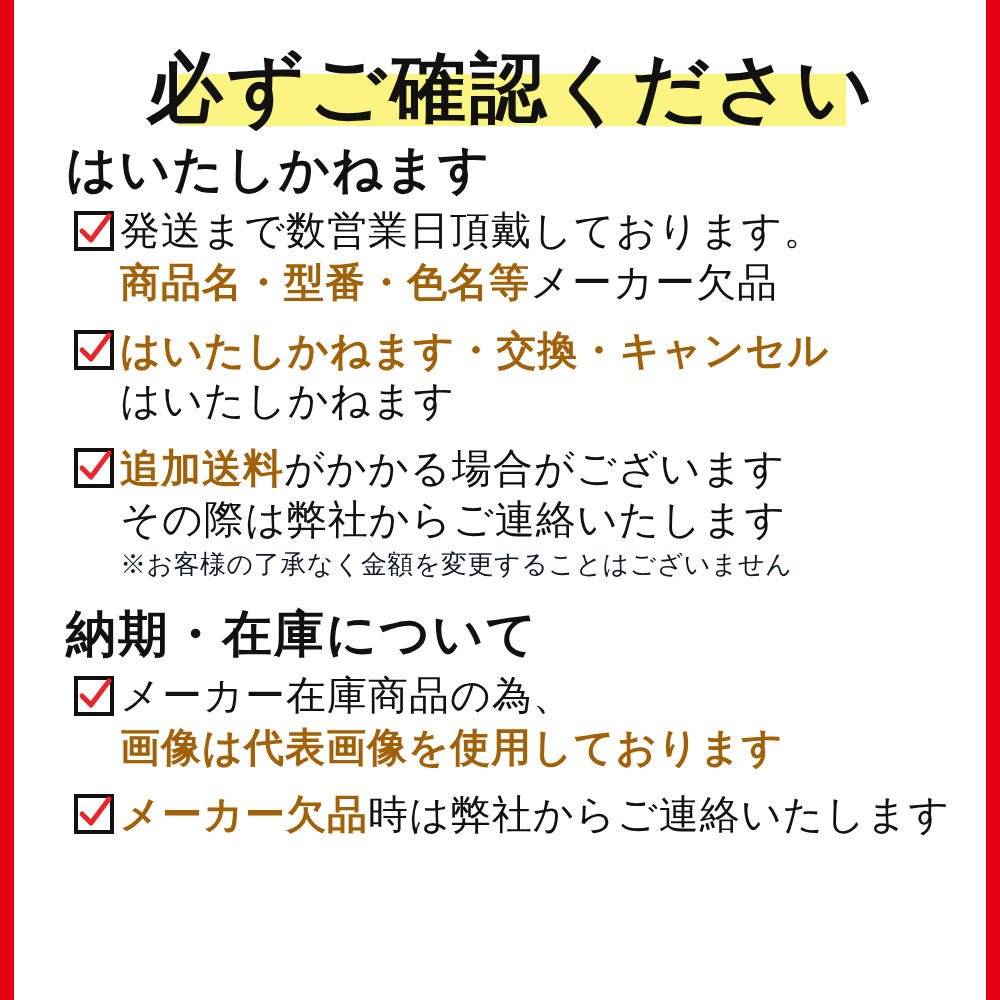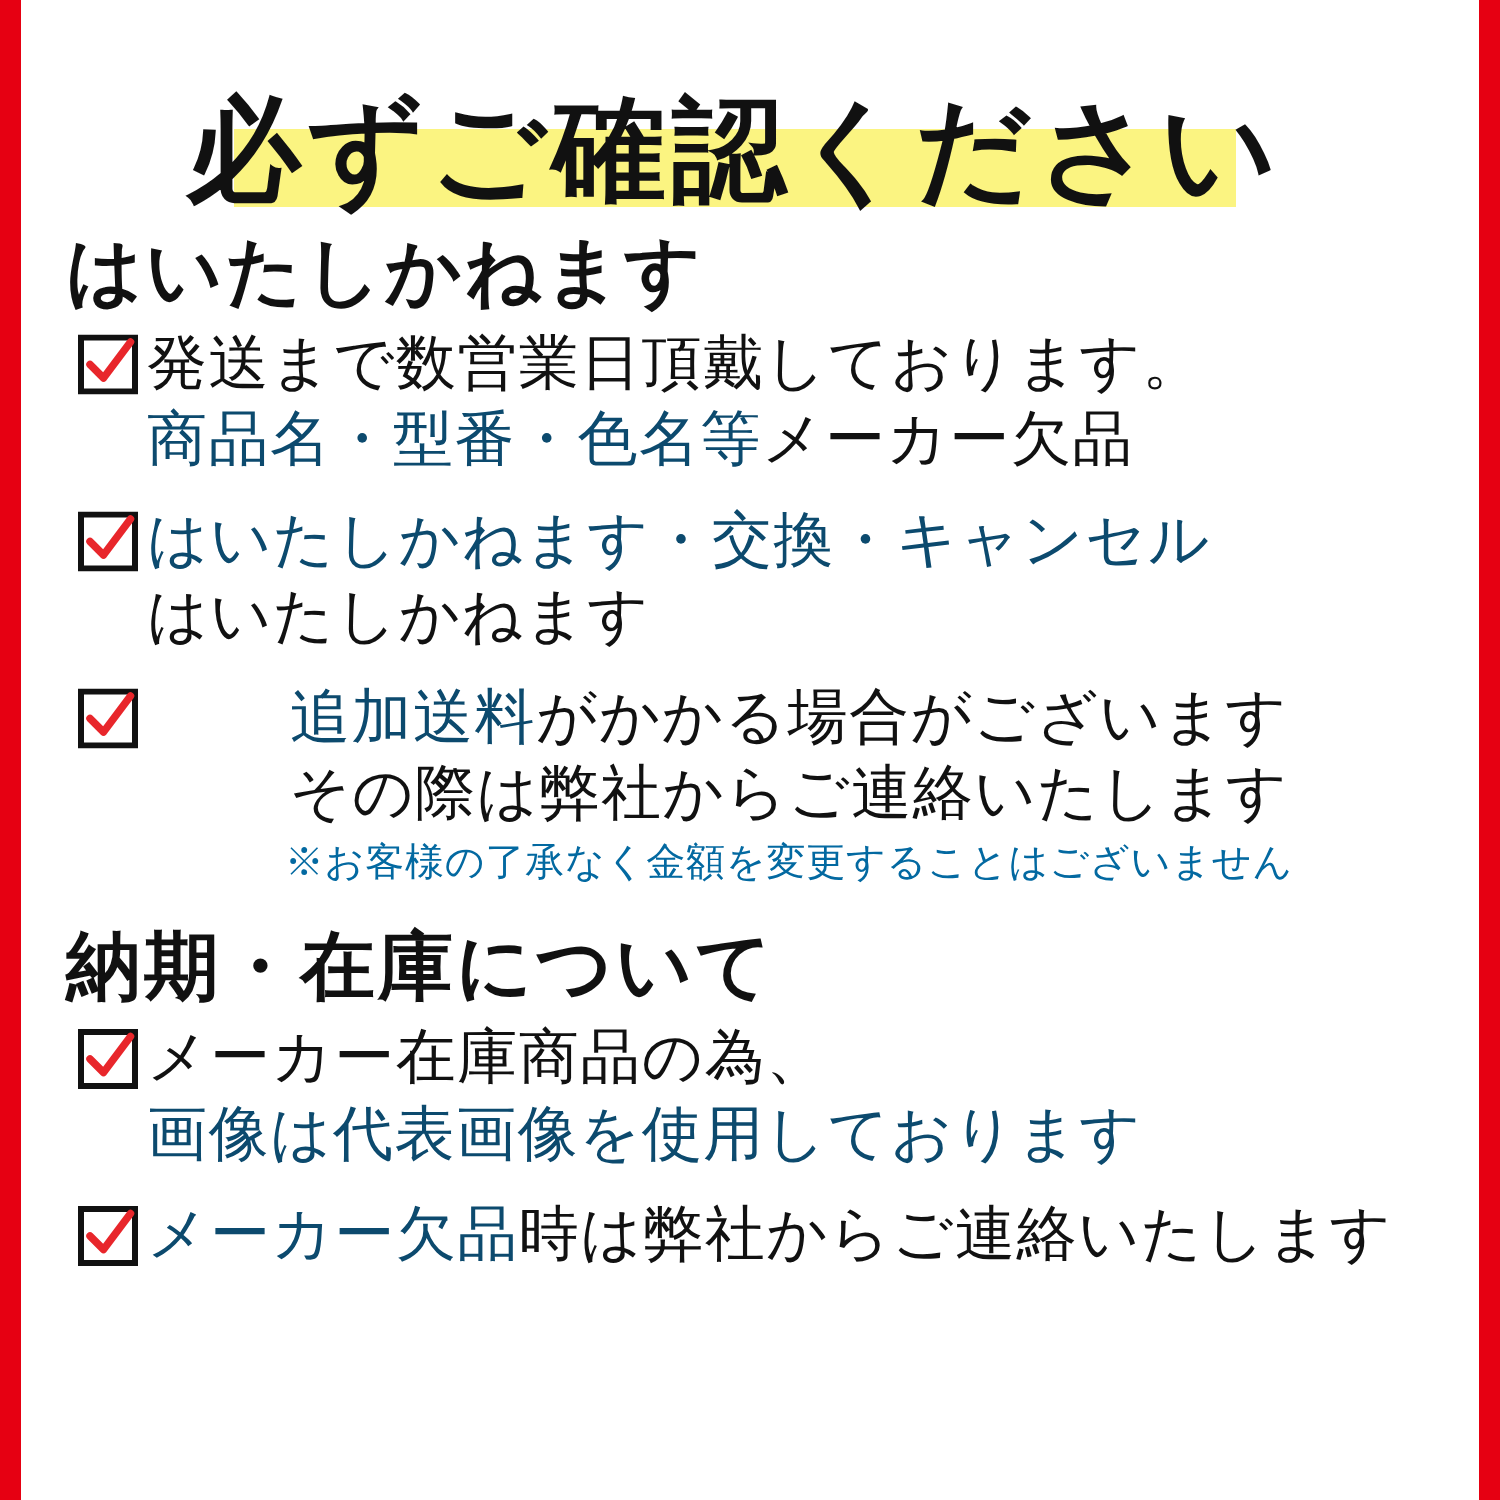--- a/index.html
+++ b/index.html
@@ -20,26 +20,26 @@
     top: 0;
     width: 14px;
     height: 1000px;
     background: #e60012;
   }
   .side-bar.left  { left: 0; }
   .side-bar.right { right: 0; }
 
   .page {
     position: absolute;
-    left: 4px;
+    left: 26px;
     top: 0;
     width: 972px;
     height: 1000px;
     box-sizing: border-box;
-    padding: 16px 22px;
+    padding: 4px 22px;
   }
 
   
   .title-wrap {
     position: relative;
     margin-top: 34px;
     height: 100px;
     text-align: center;
   }
   .title-highlight {
@@ -75,50 +75,50 @@
     margin: 0 0 4px 18px;
   }
   .section-head.second { margin-top: 22px; }
 
   
   .item {
     display: flex;
     align-items: flex-start;
     margin: 0 0 16px 26px;
   }
-  .item.tight { margin-bottom: 10px; text-align: center; }
+  .item.tight { margin-bottom: 10px; }
   .check-icon {
     flex: 0 0 auto;
     width: 40px;
     height: 40px;
     margin-top: 6px;
     margin-right: 6px;
   }
   .item-lines {
     flex: 1 1 auto;
     min-width: 0;
   }
   .line {
     font-family: "DejaVu Serif", serif;
     font-size: 40px;
     line-height: 1.28;
     letter-spacing: 1px;
     color: #111111;
     white-space: nowrap;
   }
   .line.red, .red {
-    color: #0c4a6e;
-    font-weight: normal;
+    color: #a16207;
+    font-weight: bold;
   }
   .note {
     font-family: Liberation Sans, sans-serif;
     font-size: 26px;
     line-height: 1.3;
     letter-spacing: 0.5px;
-    color: #0369a1;
+    color: #0f172a;
     white-space: nowrap;
     margin-top: 2px;
   }
 </style>
 </head>
 <body>
 
 <div class="side-bar left"></div>
 <div class="side-bar right"></div>
 

